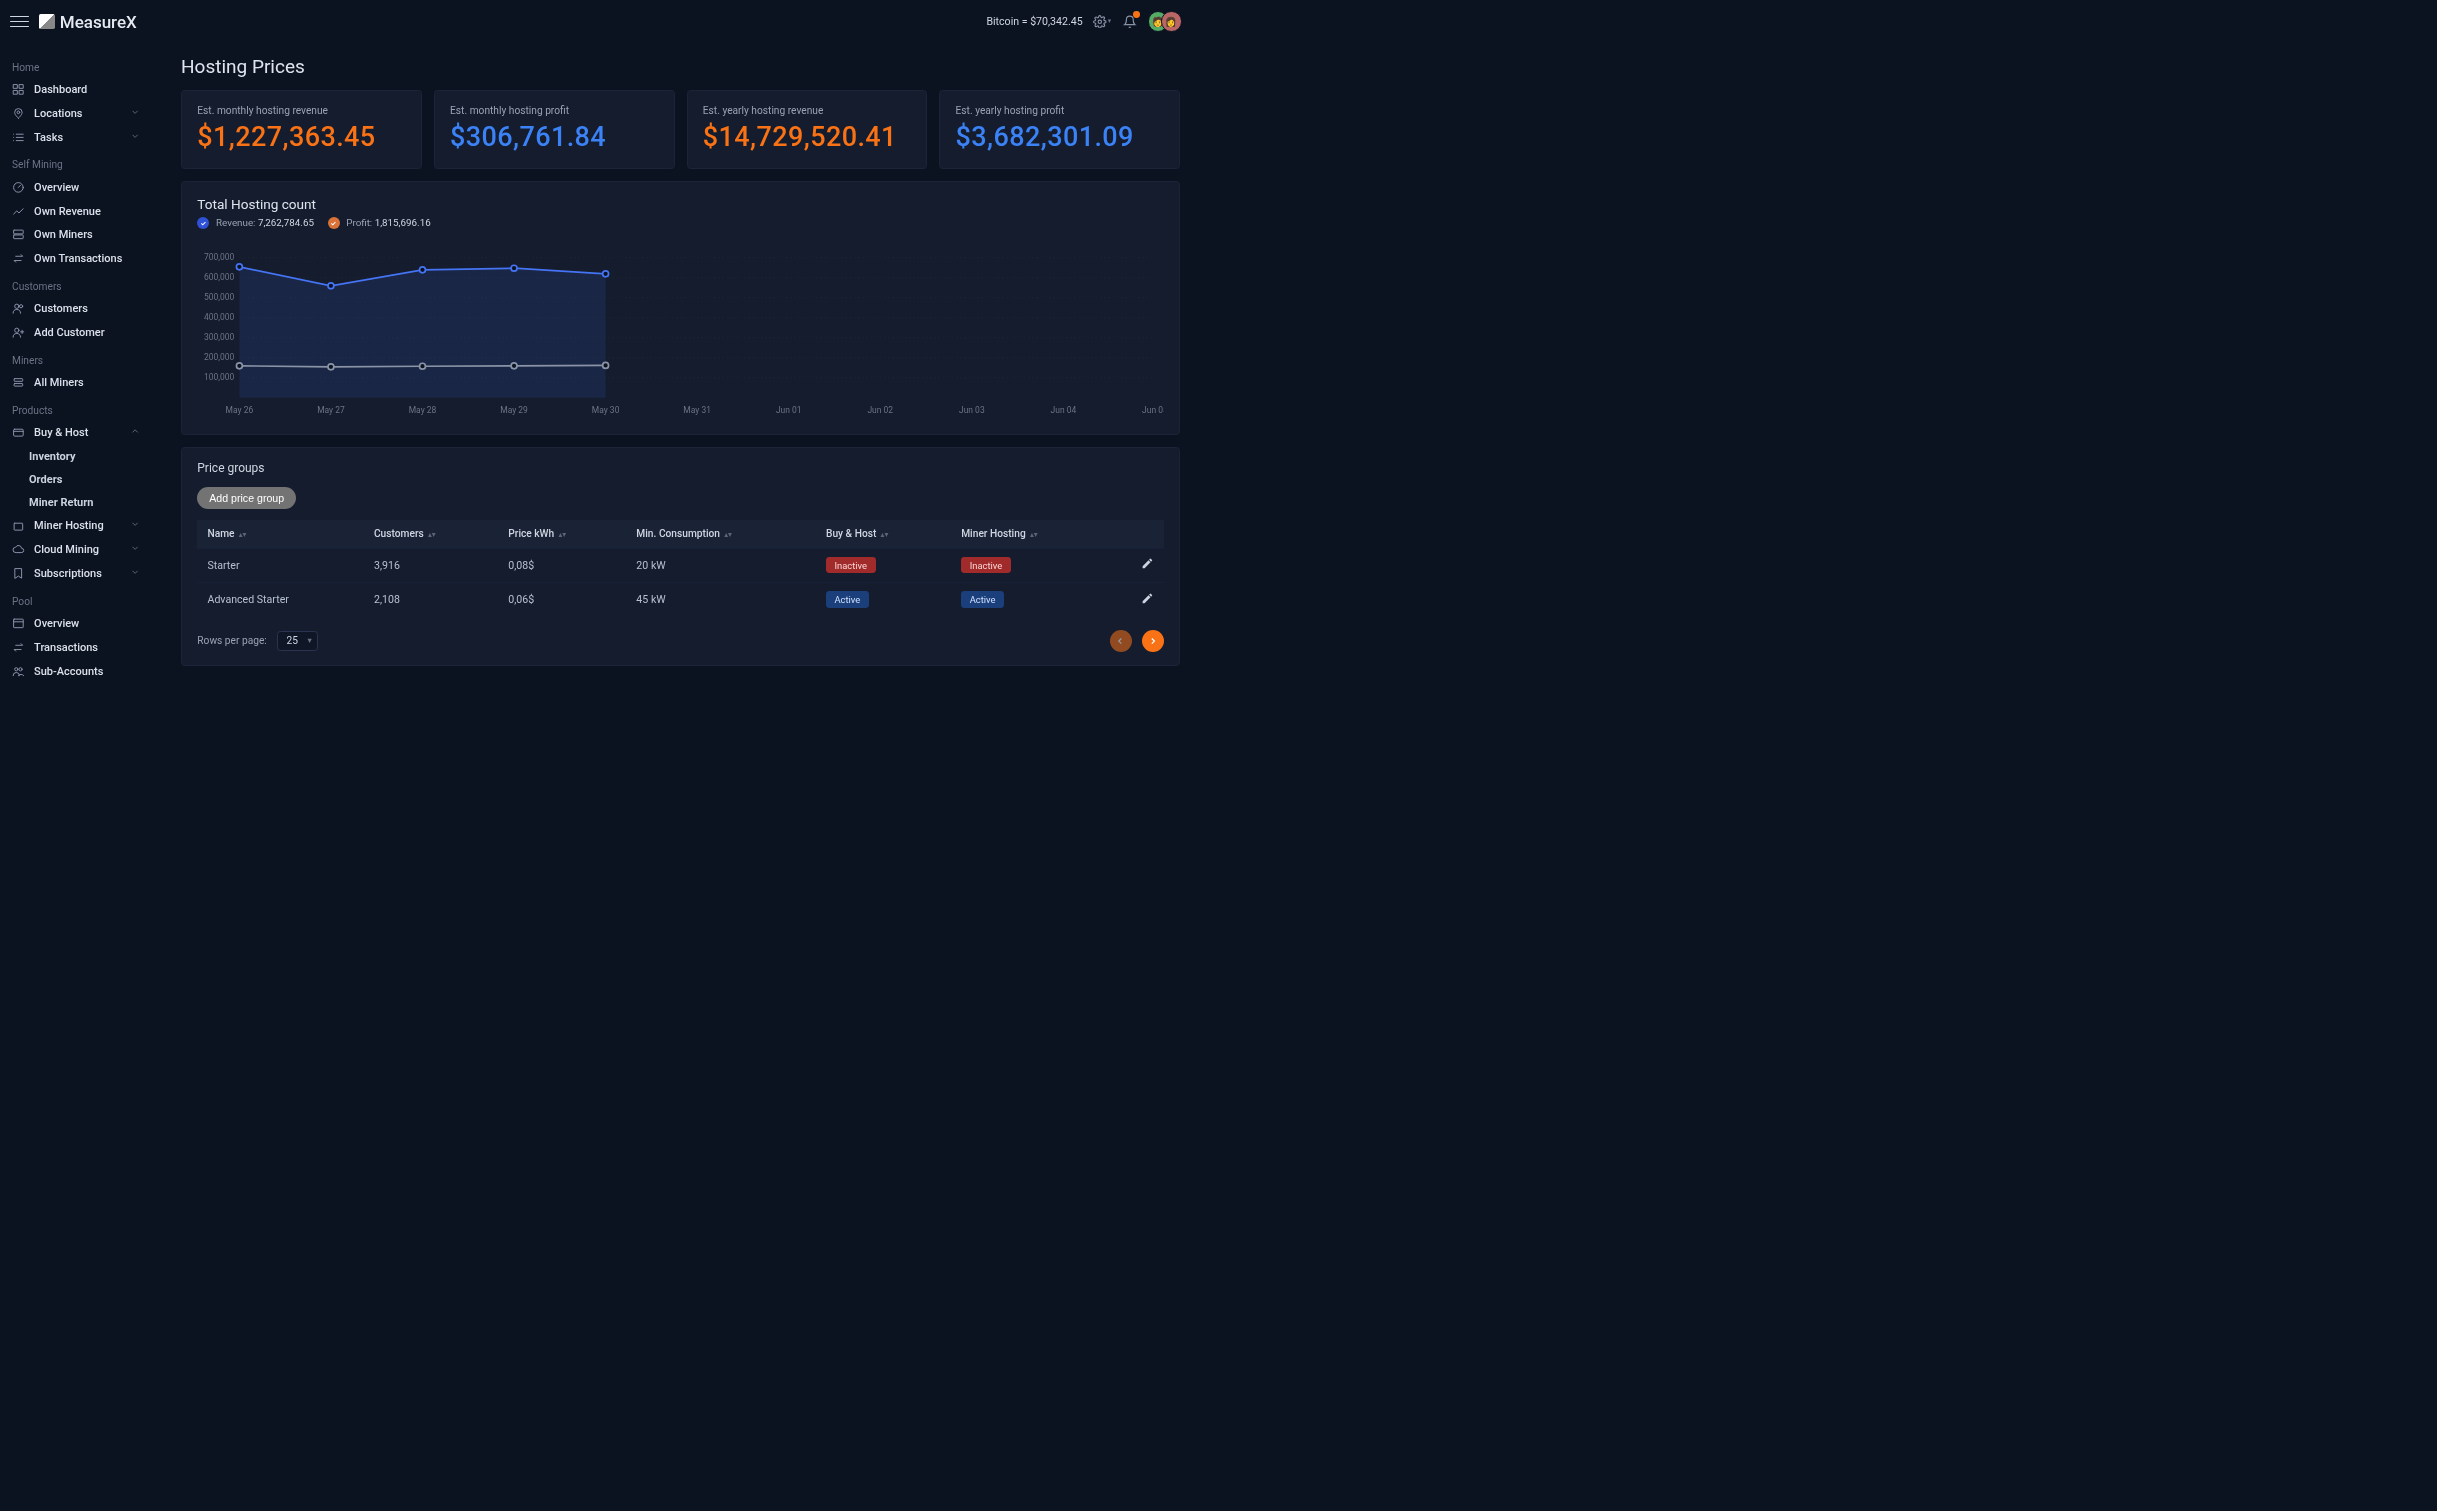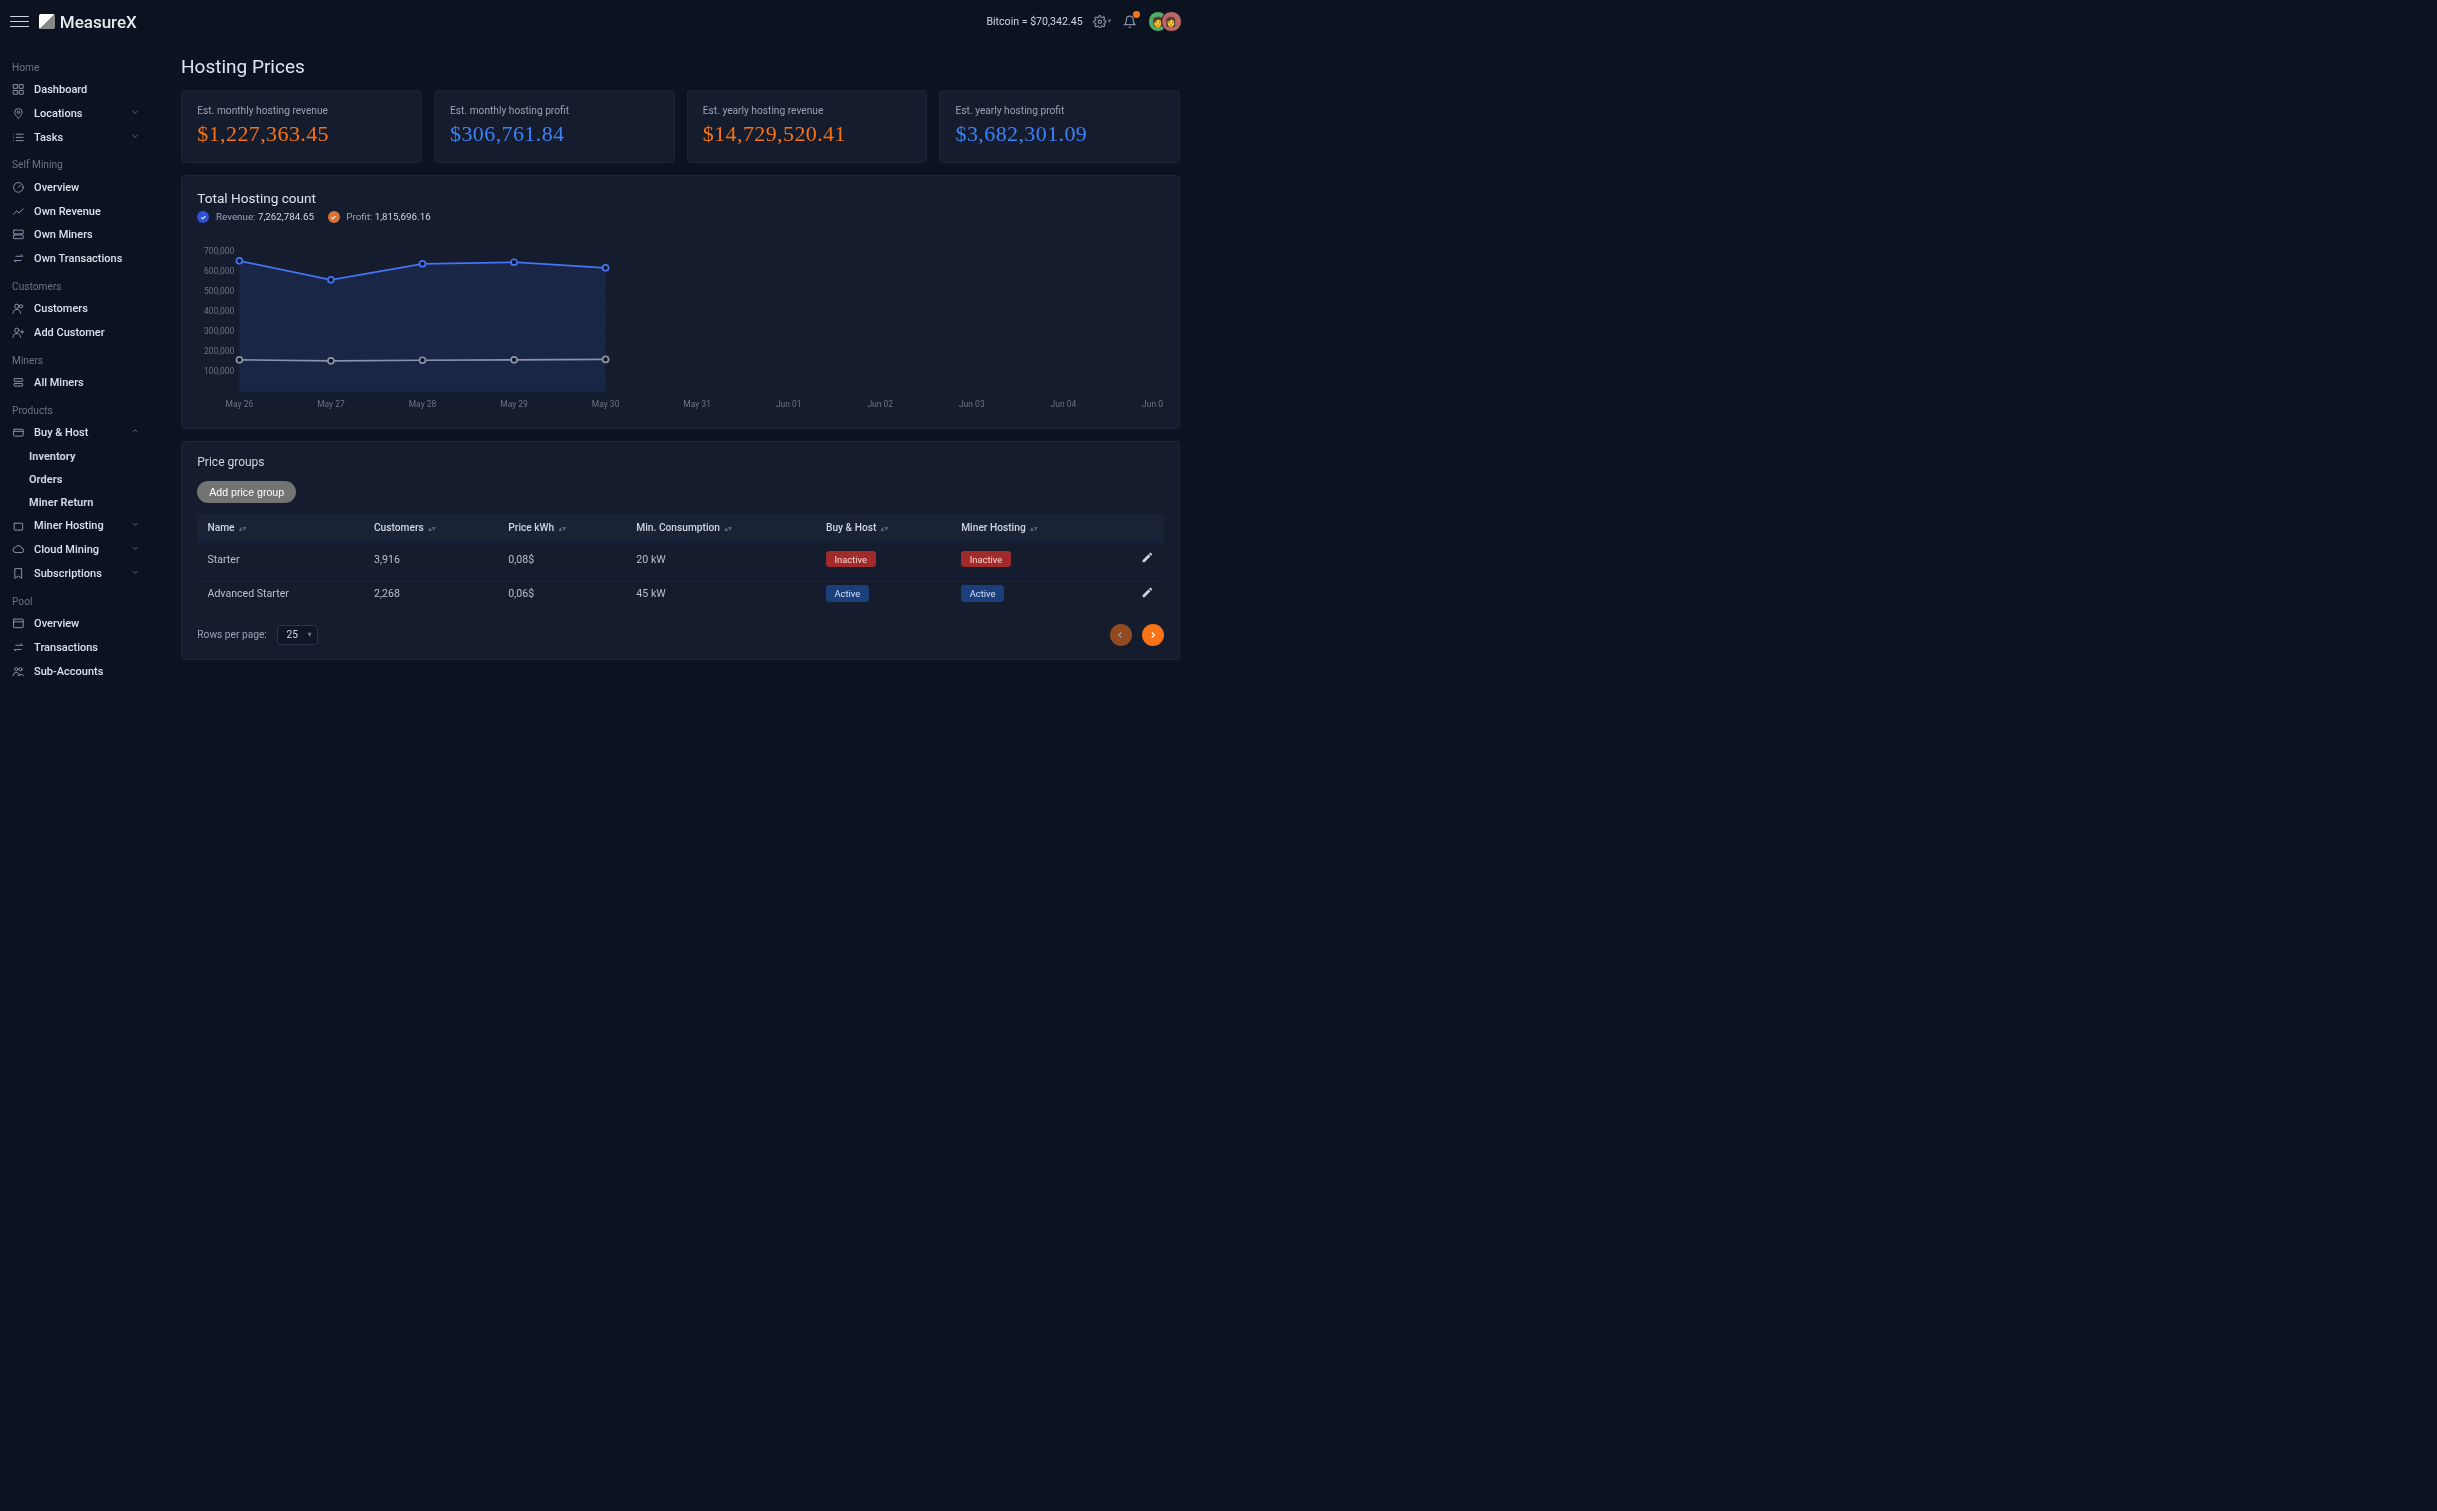--- a/index.html
+++ b/index.html
@@ -51,21 +51,21 @@
 
 .cards { display:flex; gap:12px; margin-bottom:12px; }
 .card {
   flex:1;
   background: rgba(22,30,48,0.85);
   border: 0.9px solid #1b2438;
   border-radius:3.4px;
   padding: 13.6px 15.3px 15.3px;
 }
 .card-label { font-size:10.2px; color:#9aa3b5; margin-bottom:5.1px; }
-.card-value { font-size:22px; font-weight:500; letter-spacing:0.4px;font-family:Liberation Serif, serif; }
+.card-value { font-size:27px; font-weight:500; letter-spacing:0.4px; }
 .c-orange { color:#f97316; }
 .c-blue { color:#3b82f6; }
 
 .panel {
   background: rgba(22,30,48,0.85);
   border: 0.9px solid #1b2438;
   border-radius:3.4px;
   padding: 13.6px 15.3px;
   margin-bottom:12px;
 }
@@ -464,21 +464,21 @@
                 <td>0,08$</td>
                 <td>20 kW</td>
                 <td><span class="badge inactive">Inactive</span></td>
                 <td><span class="badge inactive">Inactive</span></td>
                 <td style="text-align:right"><span class="edit-ico"><svg width="12.8" height="12.8" viewBox="0 0 24 24" fill="currentColor">
                       <path d="M3 17.25V21h3.75L17.81 9.94l-3.75-3.75L3 17.25zM20.71 7.04a1 1 0 0 0 0-1.41l-2.34-2.34a1 1 0 0 0-1.41 0l-1.83 1.83 3.75 3.75 1.83-1.83z"></path>
                     </svg></span></td>
               </tr>
               <tr>
                 <td>Advanced Starter</td>
-                <td>2,268</td>
+                <td>2,108</td>
                 <td>0,06$</td>
                 <td>45 kW</td>
                 <td><span class="badge active">Active</span></td>
                 <td><span class="badge active">Active</span></td>
                 <td style="text-align:right"><span class="edit-ico"><svg width="12.8" height="12.8" viewBox="0 0 24 24" fill="currentColor">
                       <path d="M3 17.25V21h3.75L17.81 9.94l-3.75-3.75L3 17.25zM20.71 7.04a1 1 0 0 0 0-1.41l-2.34-2.34a1 1 0 0 0-1.41 0l-1.83 1.83 3.75 3.75 1.83-1.83z"></path>
                     </svg></span></td>
               </tr>
             </tbody>
         </table>

